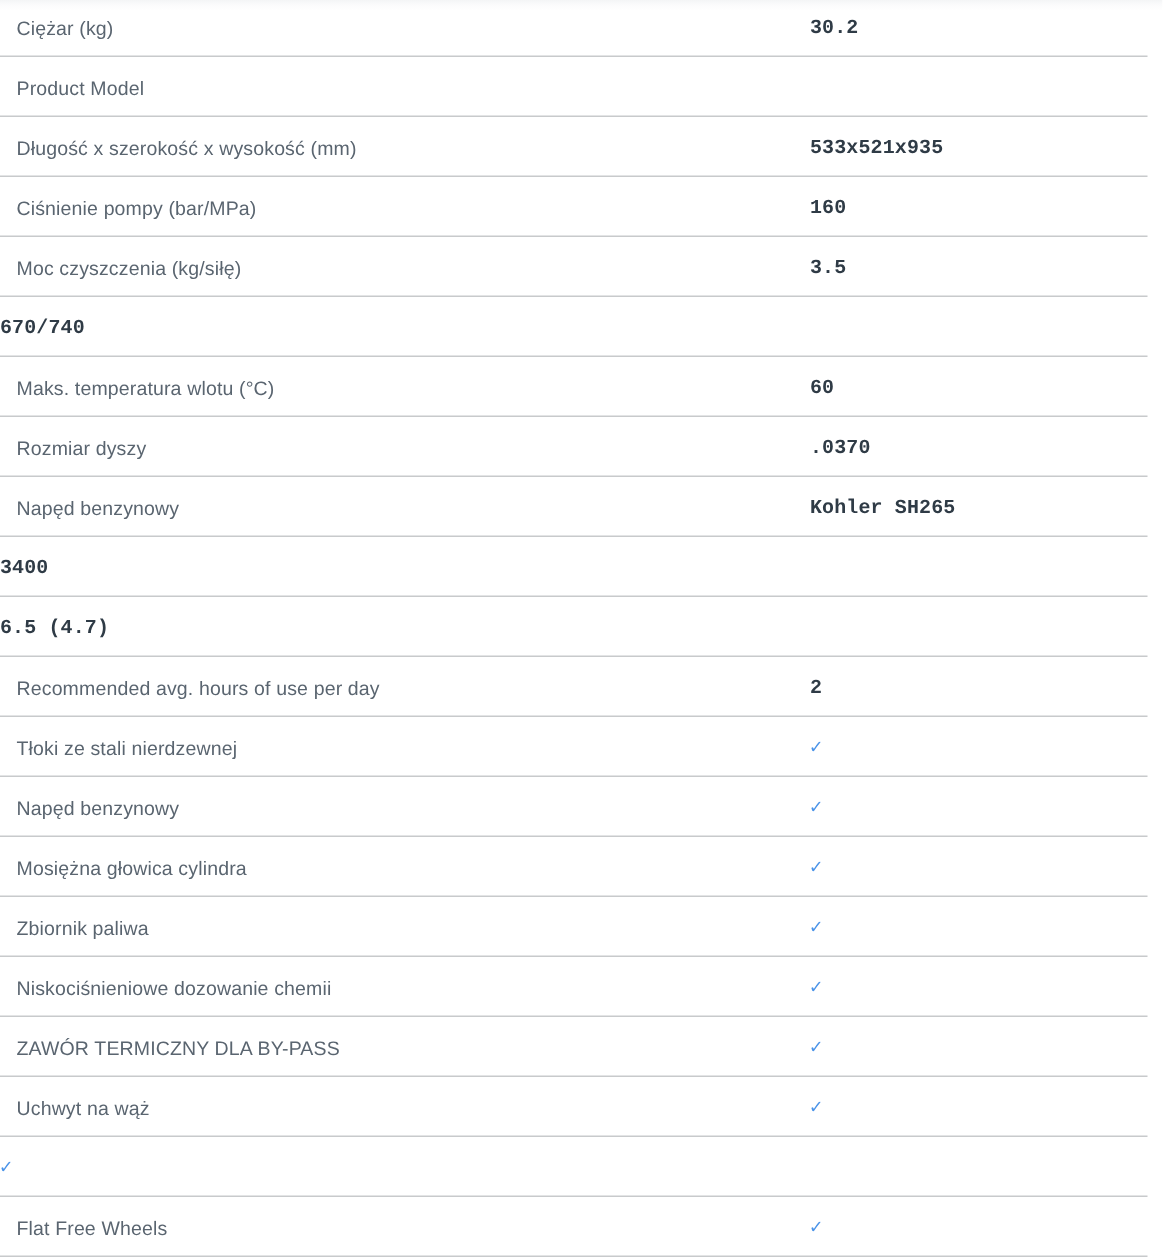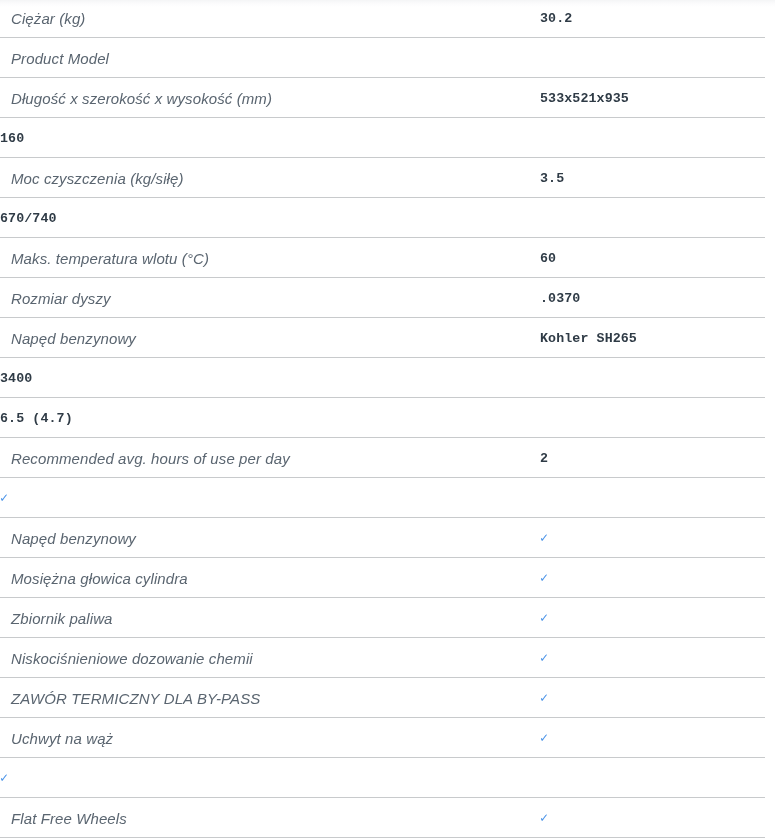--- a/index.html
+++ b/index.html
@@ -51,27 +51,26 @@
     width: 765px;
     height: 1px;
     background: #c8cacc;
   }
 
   .spec-label {
     flex: 0 0 540px;
     width: 540px;
     padding-left: 11px;
     box-sizing: border-box;
-    font-size: 15px;
+    font-size: 13px;
     line-height: 17px;
     color: #5a6570;
     letter-spacing: 0.1px;
     white-space: nowrap;
     overflow: hidden;
-    font-style: italic;
   }
 
   .spec-value {
     flex: 1 1 auto;
     font-size: 13.3px;
     line-height: 17px;
     font-weight: bold;
     color: #2f3b46;
     letter-spacing: 0.1px;
     white-space: nowrap;
@@ -94,20 +93,21 @@
       <div class="spec-value">30.2</div>
     </div>
     <div class="spec-row">
       <div class="spec-label">Product Model</div>
     </div>
     <div class="spec-row">
       <div class="spec-label">Długość x szerokość x wysokość (mm)</div>
       <div class="spec-value">533x521x935</div>
     </div>
     <div class="spec-row">
+      <div class="spec-label">Ciśnienie pompy (bar/MPa)</div>
       <div class="spec-value">160</div>
     </div>
     <div class="spec-row">
       <div class="spec-label">Moc czyszczenia (kg/siłę)</div>
       <div class="spec-value">3.5</div>
     </div>
     <div class="spec-row">
       <div class="spec-value">670/740</div>
     </div>
     <div class="spec-row">
@@ -126,20 +126,21 @@
       <div class="spec-value">3400</div>
     </div>
     <div class="spec-row">
       <div class="spec-value">6.5 (4.7)</div>
     </div>
     <div class="spec-row">
       <div class="spec-label">Recommended avg. hours of use per day</div>
       <div class="spec-value">2</div>
     </div>
     <div class="spec-row">
+      <div class="spec-label">Tłoki ze stali nierdzewnej</div>
       <div class="spec-value is-check">✓</div>
     </div>
     <div class="spec-row">
       <div class="spec-label">Napęd benzynowy</div>
       <div class="spec-value is-check">✓</div>
     </div>
     <div class="spec-row">
       <div class="spec-label">Mosiężna głowica cylindra</div>
       <div class="spec-value is-check">✓</div>
     </div>

